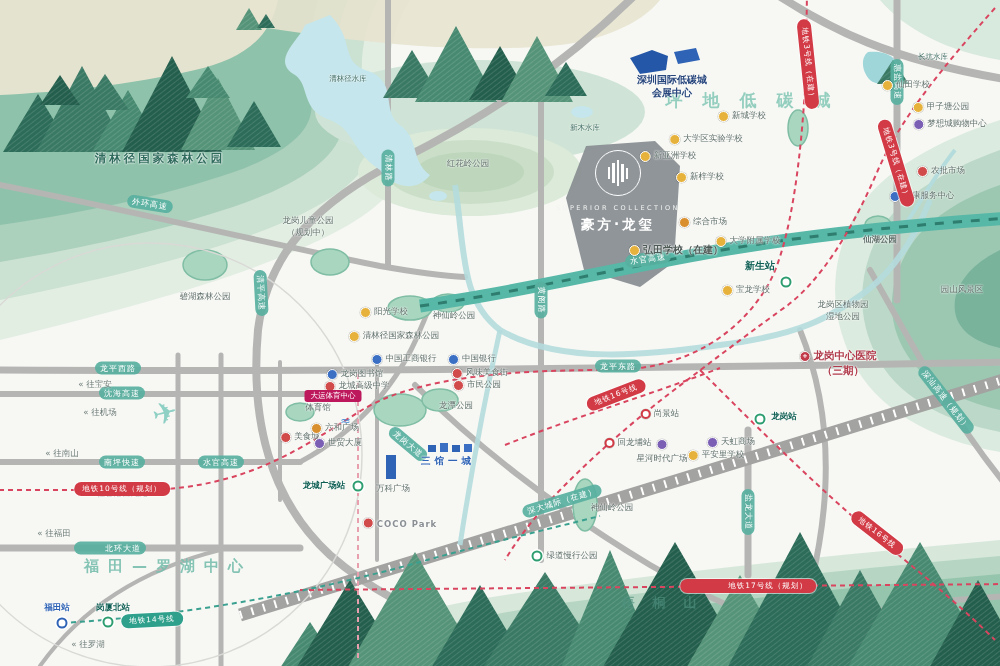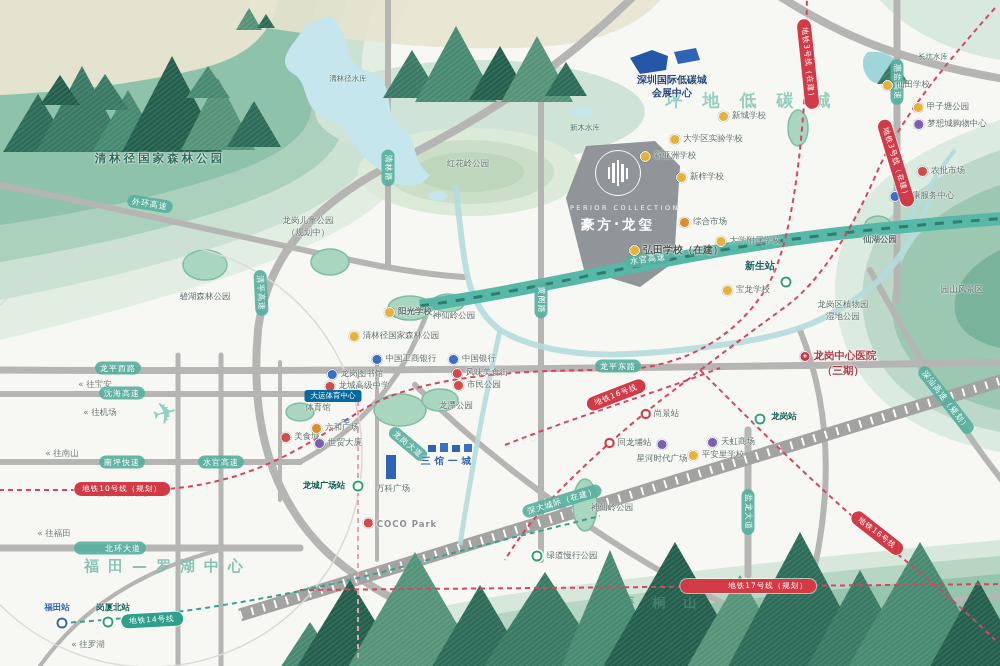--- a/index.html
+++ b/index.html
@@ -10,21 +10,21 @@
        font-size:8.5px;color:#5f6f6a;z-index:30;}
   .lbl .t{text-shadow:0 0 2px #fff,0 0 2px #fff;}
   .lbl.navy .t{color:#27467c;font-weight:bold;font-size:10px;}
   .lbl.bold .t{color:#4e5a56;font-weight:bold;font-size:10px;}
   .lbl.hosp .t{color:#b03a4a;font-weight:bold;font-size:10.5px;}
   .lbl.stn-label .t{color:#0f5f54;font-weight:bold;font-size:10px;}
   .lbl.stn-label-sm .t{color:#0f5f54;font-weight:bold;font-size:8.5px;}
   .lbl.blue .t{color:#2f63b5;}
   .lbl.blue-sp .t{color:#2f63b5;font-weight:bold;letter-spacing:4px;font-size:9.5px;}
   .lbl.coco .t{color:#8a8f93;font-weight:bold;letter-spacing:1px;}
-  .lbl.badge .t{background:#0369a1;color:#fff;padding:1px 6px;border-radius:3px;font-size:7.5px;text-shadow:none;}
+  .lbl.badge .t{background:#be185d;color:#fff;padding:1px 6px;border-radius:3px;font-size:7.5px;text-shadow:none;}
   .lbl.water .t{color:#3f6b62;font-size:7.5px;}
   .lbl.parkname .t{color:#2f6b5d;font-weight:bold;font-size:11.5px;letter-spacing:3px;}
   .ic{width:9px;height:9px;border-radius:50%;border:1px solid #fff;box-shadow:0 0 0 .5px rgba(0,0,0,.18);
       flex:0 0 auto;display:flex;align-items:center;justify-content:center;color:#fff;font-size:6.5px;line-height:1;}
   .ic.sch{background:#e7b23c}.ic.mkt{background:#d98f2e}.ic.shp{background:#7a5fb5}
   .ic.bnk{background:#3a6fc4}.ic.fd{background:#d24b4b}.ic.hos{background:#c23a4a;font-weight:bold}
   .ic.stn-r{background:#fff;border:2px solid #d23a45;width:6px;height:6px}
   .stn{position:absolute;width:7px;height:7px;border-radius:50%;background:#fff;z-index:32;
        transform:translate(-50%,-50%);box-shadow:0 0 0 1.5px #fff;}
   .stn.g{border:2.5px solid #2e9e71}.stn.b{border:2.5px solid #2f63b5}
@@ -330,21 +330,21 @@
       <div class="lbl" style="left: 880px; top: 240px; font-weight: bold;">
         <span class="t">仙湖公园</span>
       </div>
       <div class="lbl hosp" style="left: 838px; top: 356px;">
         <span class="ic hos">+</span>
         <span class="t">龙岗中心医院</span>
       </div>
       <div class="lbl hosp" style="left: 843px; top: 371px;">
         <span class="t">（三期）</span>
       </div>
-      <div class="lbl" style="left: 408px; top: 312px; font-weight: bold;">
+      <div class="lbl" style="left: 384px; top: 312px;">
         <span class="ic sch"></span>
         <span class="t">阳光学校</span>
       </div>
       <div class="lbl" style="left: 454px; top: 316px;">
         <span class="t">神仙岭公园</span>
       </div>
       <div class="lbl" style="left: 394px; top: 336px;">
         <span class="ic sch"></span>
         <span class="t">清林径国家森林公园</span>
       </div>

